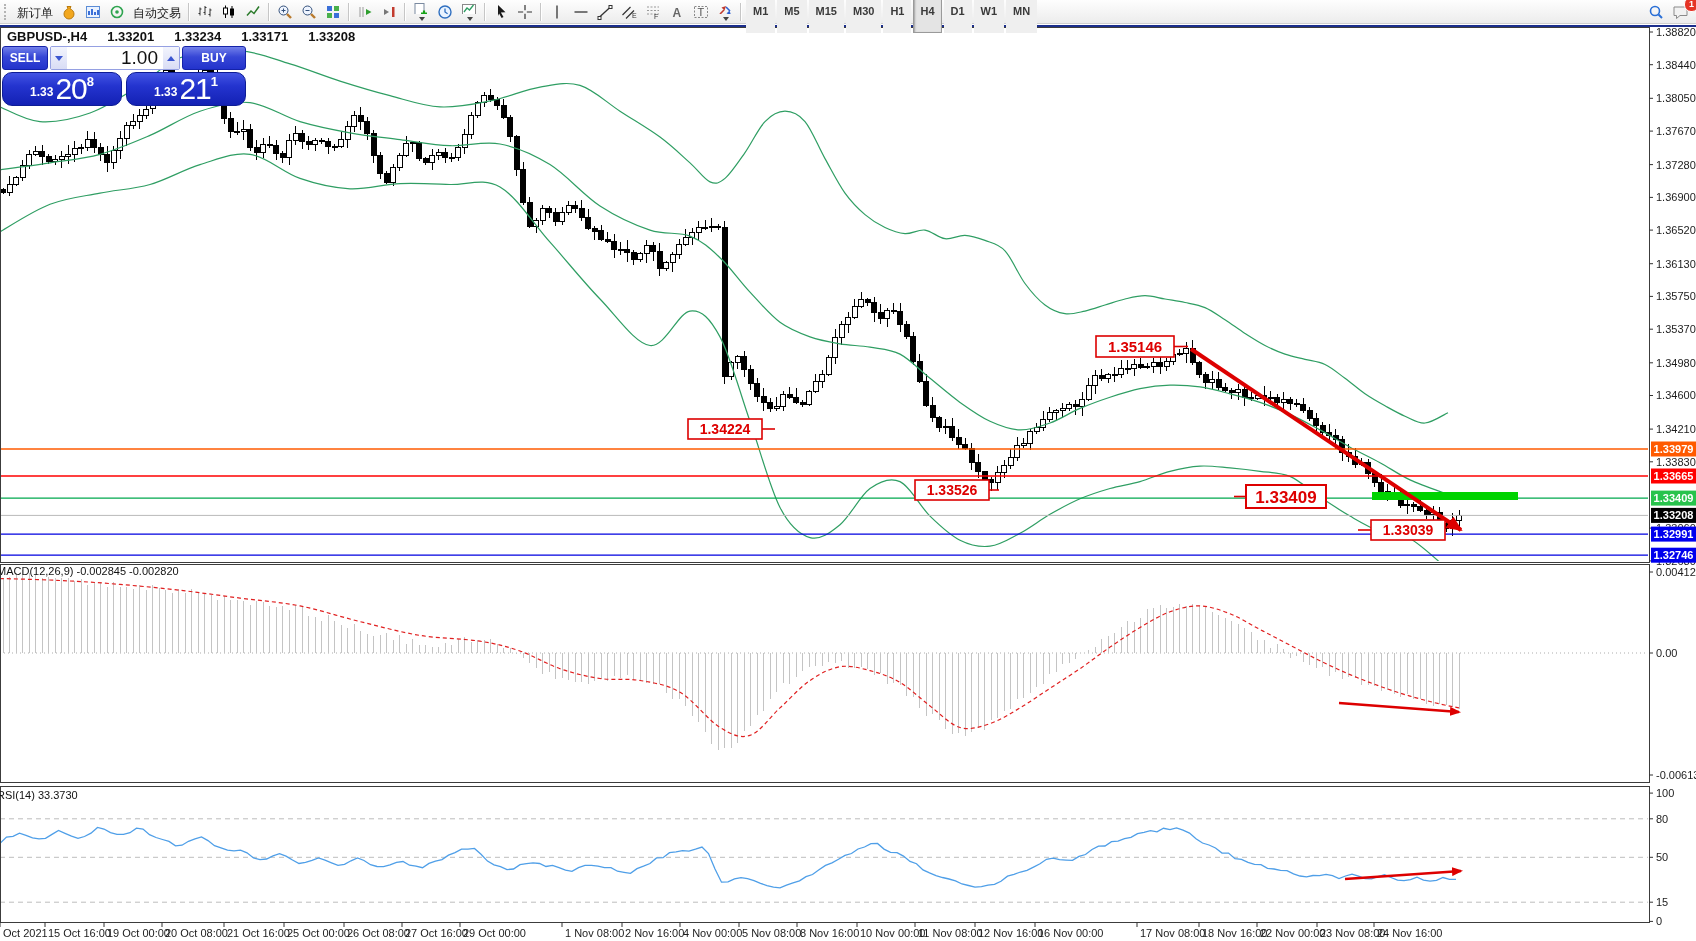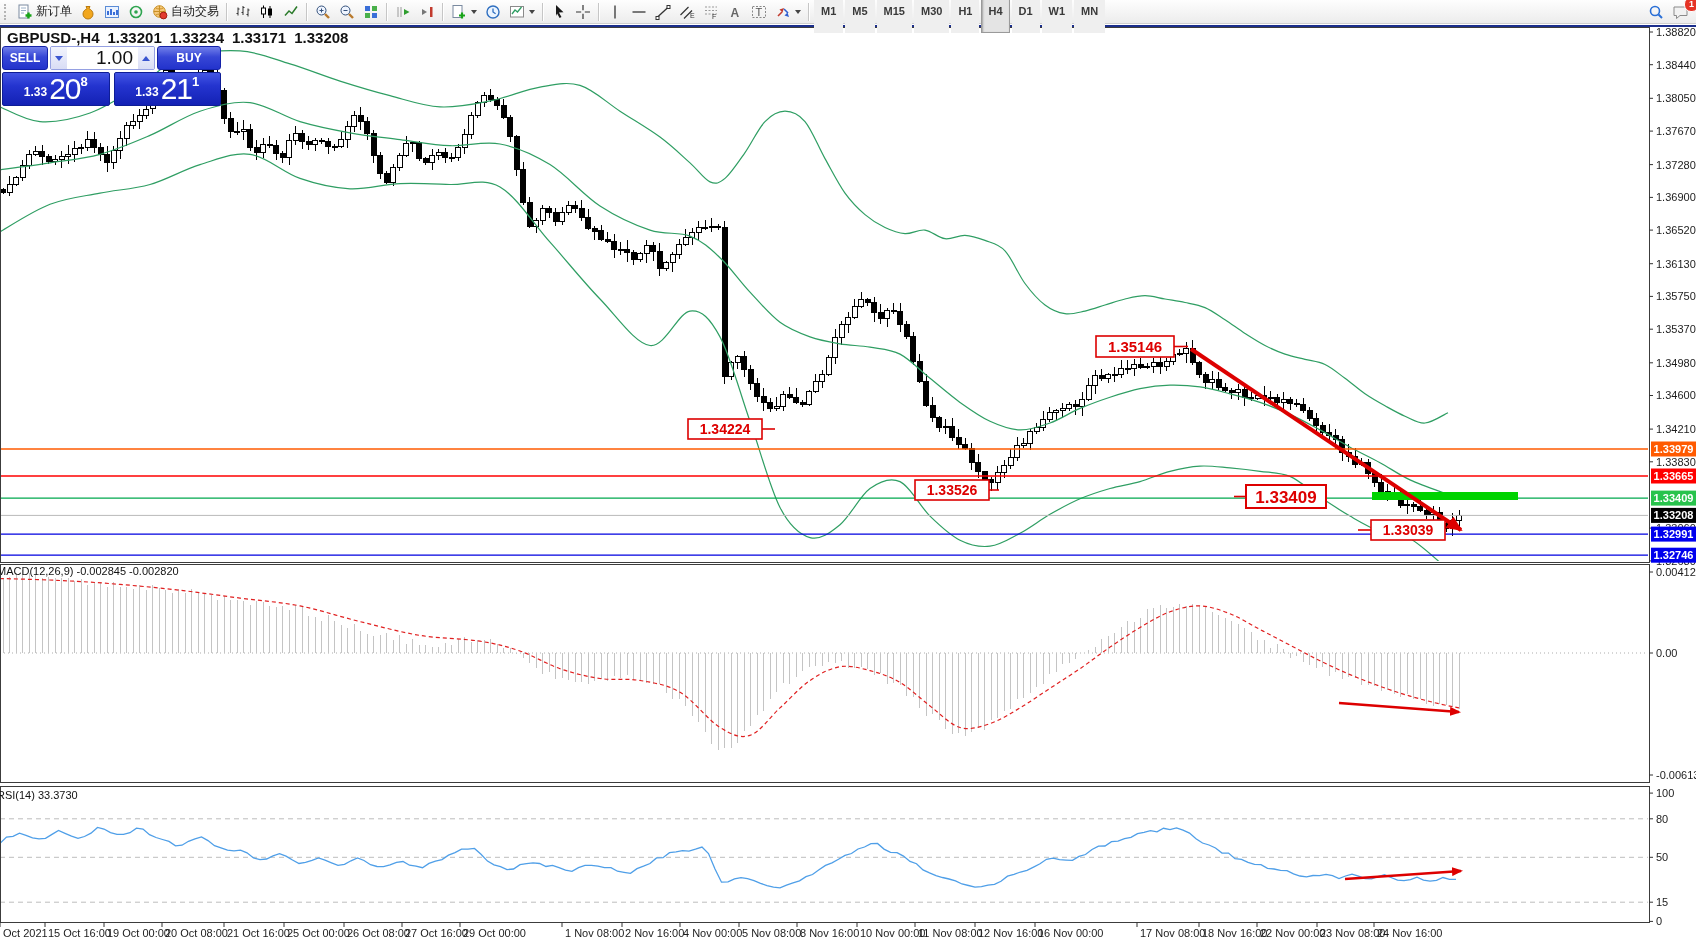--- a/index.html
+++ b/index.html
@@ -4,51 +4,51 @@
 <style>
   html,body{margin:0;padding:0;background:#dcdcdc;}
   .app{position:relative;width:1696px;height:941px;background:#fff;overflow:hidden;
        font-family:"Liberation Sans","DejaVu Sans",sans-serif;-webkit-font-smoothing:none;}
   
   .toolbar{position:absolute;left:0;top:0;width:1696px;height:24px;z-index:10;
     background:linear-gradient(#fefefe,#ececec);border-bottom:1px solid #cfcfcf;
     display:flex;align-items:center;padding:0 2px;box-sizing:border-box;}
   .grip{width:3px;height:16px;border-left:2px dotted #b4b4b4;margin:0 4px 0 2px;}
   .tb-btn{height:21px;min-width:23px;display:flex;align-items:center;justify-content:center;gap:3px;
-    padding:0 3px;border:1px solid transparent;border-radius:2px;background:transparent;font-size:12px;color:#222;cursor:default;}
+    padding:0 3px;border:1px solid transparent;border-radius:2px;background:transparent;font-size:12px;color:#222;cursor:default;flex-direction:column;}
   .tb-btn svg{display:block;}
   .tb-label{font-size:12px;color:#1a1a1a;white-space:nowrap;}
   .tb-sep{width:1px;height:18px;background:#c6c6c6;border-right:1px solid #fff;margin:0 3px;}
   .caret{width:0;height:0;border-left:3px solid transparent;border-right:3px solid transparent;border-top:4px solid #444;margin-left:1px;}
   .tf-btn{font-size:11px;font-weight:700;color:#3a3a3a;padding:14px 6px;margin:0 1px;border:1px solid transparent;line-height:13px;}
   .tf-btn.active{background:#e4e4e4;border:1px solid #9a9a9a;box-shadow:inset 1px 1px 2px rgba(0,0,0,.3);}
   .tb-flex{flex:1;}
   .chat-wrap{position:relative;}
   .badge{position:absolute;top:-4px;right:-5px;background:#e53325;color:#fff;font-size:9px;font-weight:700;
     border-radius:7px;min-width:13px;height:13px;line-height:13px;text-align:center;border:1px solid #fff;}
   .navy-edge{position:absolute;left:0;top:25px;width:1696px;height:2px;background:#1b2e8c;z-index:9;}
   
-  .quote-line{position:absolute;left:7px;top:29px;z-index:4;font-size:15px;font-weight:700;color:#111;display:flex;gap:8px;white-space:nowrap;align-items:center;}
+  .quote-line{position:absolute;left:7px;top:29px;z-index:4;font-size:13px;font-weight:700;color:#111;display:flex;gap:20px;white-space:nowrap;align-items:center;}
   .ind-label{position:absolute;left:-3px;z-index:4;font-size:11px;color:#111;white-space:nowrap;}
   #macd-label{top:565px;}
   #rsi-label{top:789px;}
   
-  .ock{position:absolute;left:2px;top:46px;width:219px;z-index:5;}
+  .ock{position:absolute;left:2px;top:46px;width:244px;z-index:5;}
   .ock-row1{display:flex;height:24px;gap:2px;}
   .ock-btn{background:linear-gradient(#7280ea,#3646d6 45%,#2333cc);border:1px solid #1422a8;border-radius:3px;
     color:#fff;font-weight:700;font-size:12px;display:flex;align-items:center;justify-content:center;}
   .btn-sell{width:44px;}
   .btn-buy{width:62px;}
   .vol-wrap{flex:1;display:flex;border:1px solid #95a0e2;border-radius:2px;overflow:hidden;background:#fff;}
   .spin{width:16px;background:linear-gradient(#f2f4fd,#d9ddf5);display:flex;align-items:center;justify-content:center;border:0;}
   .spin-tri-dn{width:0;height:0;border-left:4px solid transparent;border-right:4px solid transparent;border-top:5px solid #3a55d0;}
   .spin-tri-up{width:0;height:0;border-left:4px solid transparent;border-right:4px solid transparent;border-bottom:5px solid #3a55d0;}
   .vol-val{flex:1;font-size:19px;color:#111;display:flex;align-items:center;justify-content:flex-end;padding-right:5px;}
   .ock-row2{display:flex;gap:4px;margin-top:2px;height:34px;}
-  .price-panel{flex:1;background:linear-gradient(#4355e4,#2434cf 40%,#1321b4);border:1px solid #0e1d96;border-radius:2px;
+  .price-panel{flex:1;background:linear-gradient(#4355e4,#2434cf 40%,#1321b4);border:1px solid #0e1d96;border-radius:10px;
     color:#fff;display:flex;align-items:flex-end;justify-content:center;padding-bottom:2px;}
   .pp-small{font-size:12px;font-weight:700;margin:0 2px 4px 0;}
   .pp-big{font-size:30px;font-weight:400;line-height:28px;letter-spacing:-1px;margin-top:48px;}
   .pp-sup{font-size:13px;font-weight:700;align-self:flex-start;margin-top:1px;}
   #chart-svg{position:absolute;left:0;top:0;z-index:1;}
 </style>
 </head>
 <body>
 
 <div class="app">

